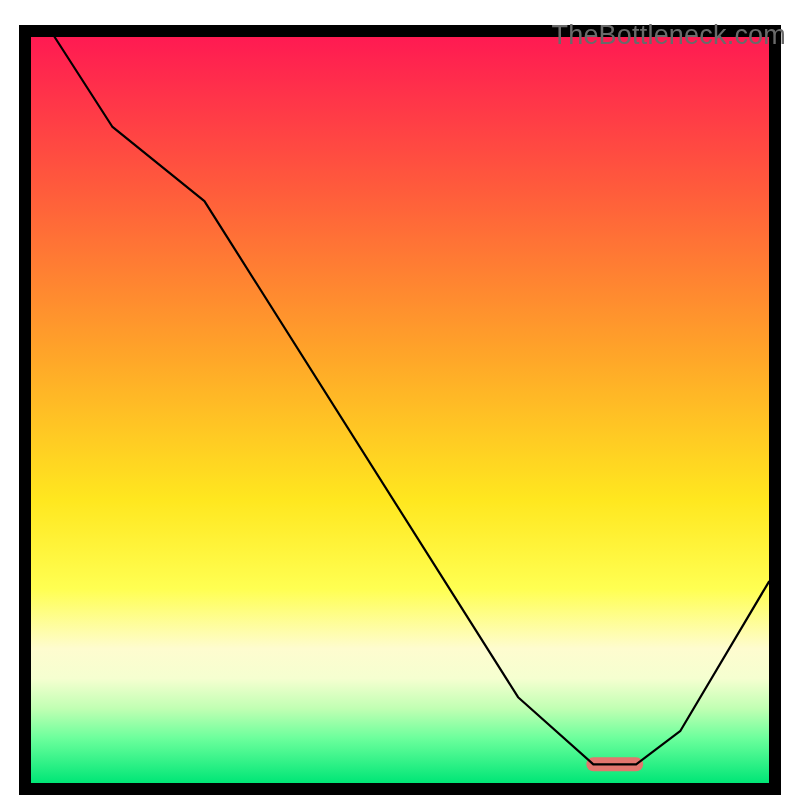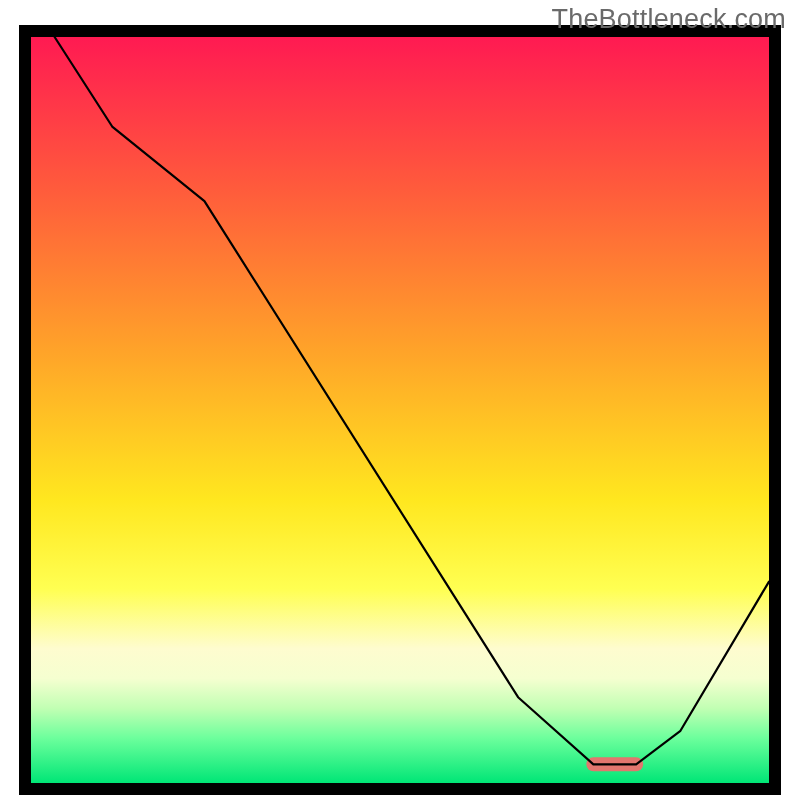--- a/index.html
+++ b/index.html
@@ -11,21 +11,21 @@
     font-family: Arial, Helvetica, sans-serif;
     overflow: hidden;
   }
   .stage {
     position: relative;
     width: 800px;
     height: 800px;
   }
   .watermark {
     position: absolute;
-    top: 4px;
+    top: 20px;
     right: 14px;
     font-size: 27px;
     font-weight: 400;
     color: #6a6a6a;
     letter-spacing: 0.2px;
     user-select: none;
   }
   svg {
     display: block;
   }

